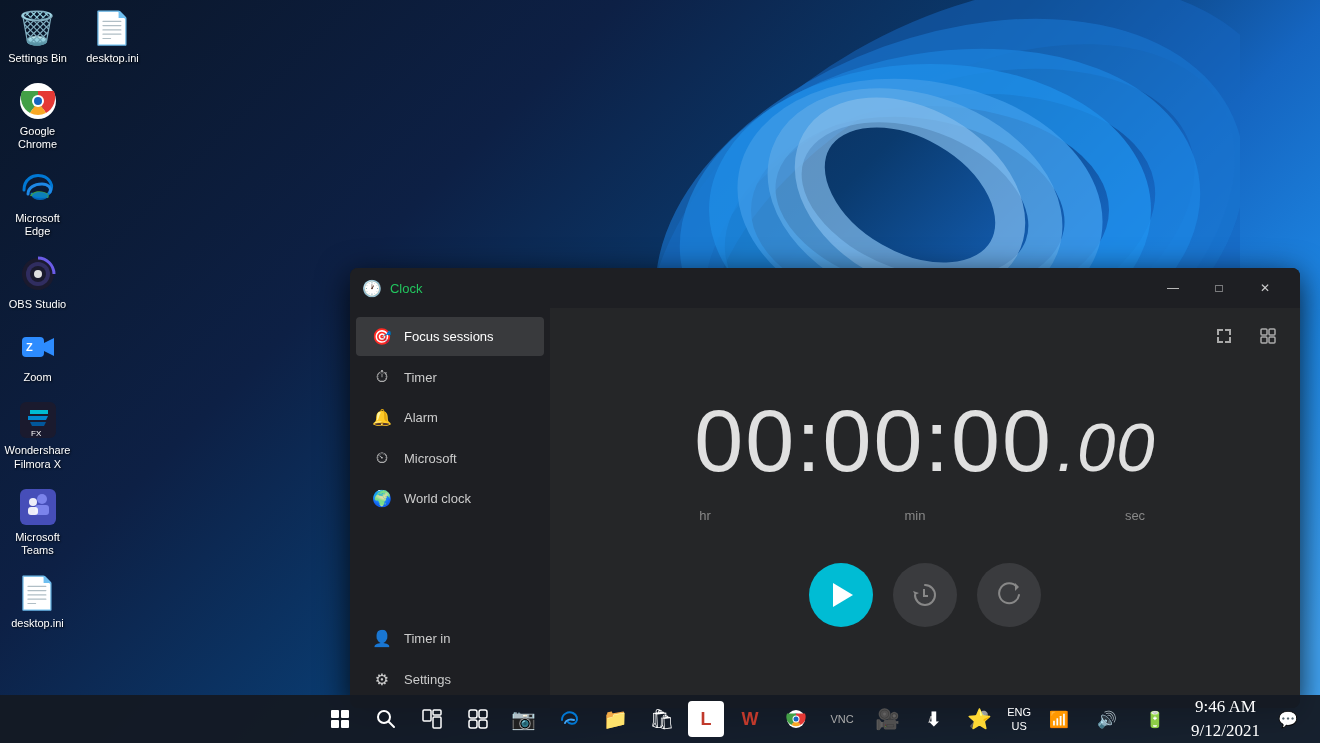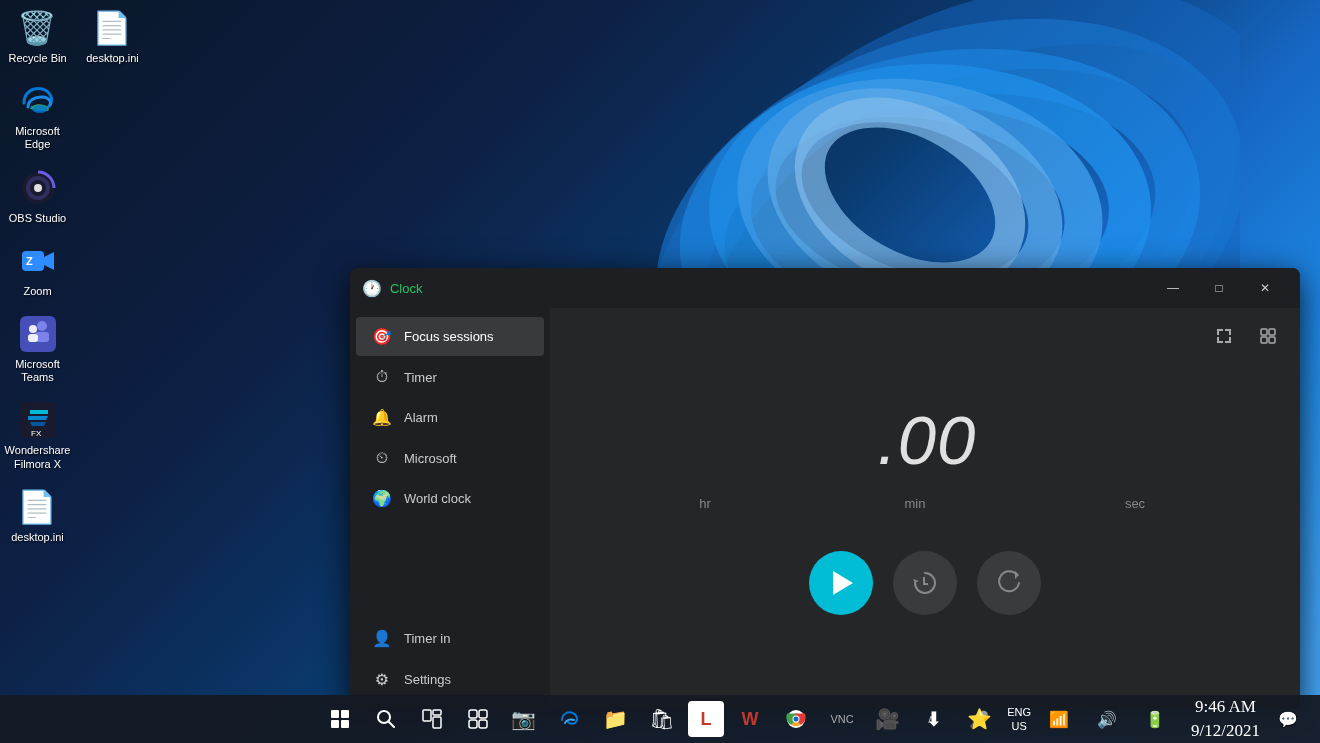--- a/index.html
+++ b/index.html
@@ -351,29 +351,43 @@
     <ellipse cx="430" cy="235" rx="165" ry="105" fill="none" stroke="#42a5f5" stroke-width="38" opacity="0.8" transform="rotate(10 430 235)"></ellipse>
     <ellipse cx="425" cy="230" rx="135" ry="88" fill="none" stroke="#64b5f6" stroke-width="34" opacity="0.75" transform="rotate(20 425 230)"></ellipse>
     <ellipse cx="420" cy="225" rx="108" ry="72" fill="none" stroke="#90caf9" stroke-width="30" opacity="0.7" transform="rotate(30 420 225)"></ellipse>
   </svg>
 
   <div class="desktop-icons" style="top:0; left:0;">
 
     <div style="display:flex; gap:0;">
       <div class="desktop-icon">
         <div class="icon-img">🗑️</div>
-        <span class="icon-label">Recycle Bin</span>
+        <span class="icon-label">Settings Bin</span>
       </div>
       <div class="desktop-icon">
         <div class="icon-img">📄</div>
         <span class="icon-label">desktop.ini</span>
       </div>
     </div>
 
     <div style="display:flex; gap:0;">
+      <div class="desktop-icon">
+        <div class="icon-img" style="font-size:32px;">
+          <svg width="36" height="36" viewBox="0 0 36 36">
+            <circle cx="18" cy="18" r="18" fill="#fff"></circle>
+            <circle cx="18" cy="18" r="10" fill="#1565c0"></circle>
+            <path d="M18 8 h16 A18 18 0 0 1 26 30 L18 18 Z" fill="#e53935"></path>
+            <path d="M18 8 h-16 A18 18 0 0 0 10 30 L18 18 Z" fill="#43a047"></path>
+            <path d="M10 30 L18 18 L26 30 A18 18 0 0 1 10 30 Z" fill="#f9a825"></path>
+            <circle cx="18" cy="18" r="6" fill="white"></circle>
+            <circle cx="18" cy="18" r="4" fill="#1565c0"></circle>
+          </svg>
+        </div>
+        <span class="icon-label">Google Chrome</span>
+      </div>
     </div>
 
     <div class="desktop-icon">
       <div class="icon-img">
         <svg width="36" height="36" viewBox="0 0 36 36">
           <path d="M4 20 C4 10 12 4 22 6 C30 8 34 16 30 22 C26 28 16 28 12 24" stroke="#0078d4" stroke-width="3" fill="none" stroke-linecap="round"></path>
           <path d="M8 24 C8 18 14 14 22 14 C28 14 32 18 30 22" stroke="#1e88e5" stroke-width="3" fill="none" stroke-linecap="round"></path>
           <path d="M10 26 C12 22 18 20 24 22 C28 23 30 26 28 28" fill="#43a047" stroke="none"></path>
           <ellipse cx="20" cy="26" rx="8" ry="4" fill="#0078d4" opacity="0.8"></ellipse>
         </svg>
@@ -401,41 +415,41 @@
           <path d="M24 14 L34 9 L34 27 L24 22 Z" fill="#2d8cff"></path>
           <text x="6" y="22" fill="white" font-size="11" font-weight="bold">Z</text>
         </svg>
       </div>
       <span class="icon-label">Zoom</span>
     </div>
 
     <div class="desktop-icon">
       <div class="icon-img">
         <svg width="36" height="36" viewBox="0 0 36 36">
+          <rect x="0" y="0" width="36" height="36" rx="6" fill="#1a1a2e"></rect>
+          <polygon points="10,8 28,8 28,12 10,12" fill="#00bcd4"></polygon>
+          <polygon points="8,14 28,14 26,18 8,18" fill="#0288d1"></polygon>
+          <polygon points="10,20 26,20 24,24 12,24" fill="#01579b"></polygon>
+          <text x="11" y="34" fill="white" font-size="8">FX</text>
+        </svg>
+      </div>
+      <span class="icon-label">Wondershare Filmora X</span>
+    </div>
+
+    <div class="desktop-icon">
+      <div class="icon-img">
+        <svg width="36" height="36" viewBox="0 0 36 36">
           <rect x="0" y="0" width="36" height="36" rx="6" fill="#464eb8"></rect>
           <circle cx="22" cy="10" r="5" fill="#7b83eb"></circle>
           <rect x="15" y="16" width="14" height="10" rx="3" fill="#7b83eb"></rect>
           <circle cx="13" cy="13" r="4" fill="#fff" opacity="0.9"></circle>
           <rect x="8" y="18" width="10" height="8" rx="3" fill="#fff" opacity="0.9"></rect>
         </svg>
       </div>
       <span class="icon-label">Microsoft Teams</span>
-    </div>
-
-    <div class="desktop-icon">
-      <div class="icon-img">
-        <svg width="36" height="36" viewBox="0 0 36 36">
-          <rect x="0" y="0" width="36" height="36" rx="6" fill="#1a1a2e"></rect>
-          <polygon points="10,8 28,8 28,12 10,12" fill="#00bcd4"></polygon>
-          <polygon points="8,14 28,14 26,18 8,18" fill="#0288d1"></polygon>
-          <polygon points="10,20 26,20 24,24 12,24" fill="#01579b"></polygon>
-          <text x="11" y="34" fill="white" font-size="8">FX</text>
-        </svg>
-      </div>
-      <span class="icon-label">Wondershare Filmora X</span>
     </div>
 
     <div class="desktop-icon">
       <div class="icon-img">📄</div>
       <span class="icon-label">desktop.ini</span>
     </div>
   </div>
 
   <div class="clock-window">
 
@@ -511,20 +525,23 @@
             <svg width="18" height="18" viewBox="0 0 18 18" fill="currentColor">
               <rect x="2" y="2" width="6" height="6" rx="1" fill="none" stroke="currentColor" stroke-width="1.5"></rect>
               <rect x="10" y="2" width="6" height="6" rx="1" fill="none" stroke="currentColor" stroke-width="1.5"></rect>
               <rect x="2" y="10" width="6" height="6" rx="1" fill="none" stroke="currentColor" stroke-width="1.5"></rect>
               <rect x="10" y="10" width="6" height="6" rx="1" fill="none" stroke="currentColor" stroke-width="1.5"></rect>
             </svg>
           </div>
         </div>
 
         <div class="stopwatch-display">
+          <span class="stopwatch-time">
+            <span>00</span>:<span>00</span>:<span>00</span>
+          </span>
           <span class="stopwatch-ms">.00</span>
         </div>
 
         <div class="stopwatch-labels">
           <span class="time-label time-label-hr">hr</span>
           <span class="time-label time-label-min">min</span>
           <span class="time-label time-label-sec">sec</span>
         </div>
 
         <div class="stopwatch-controls">

